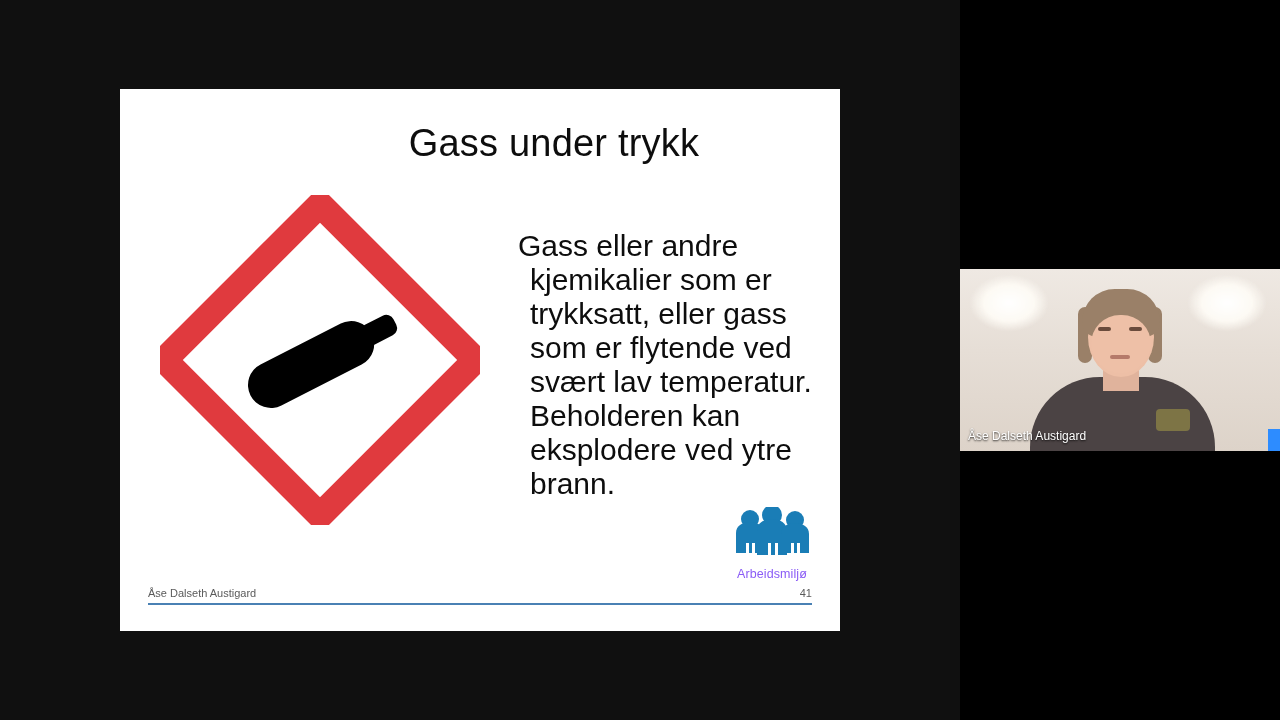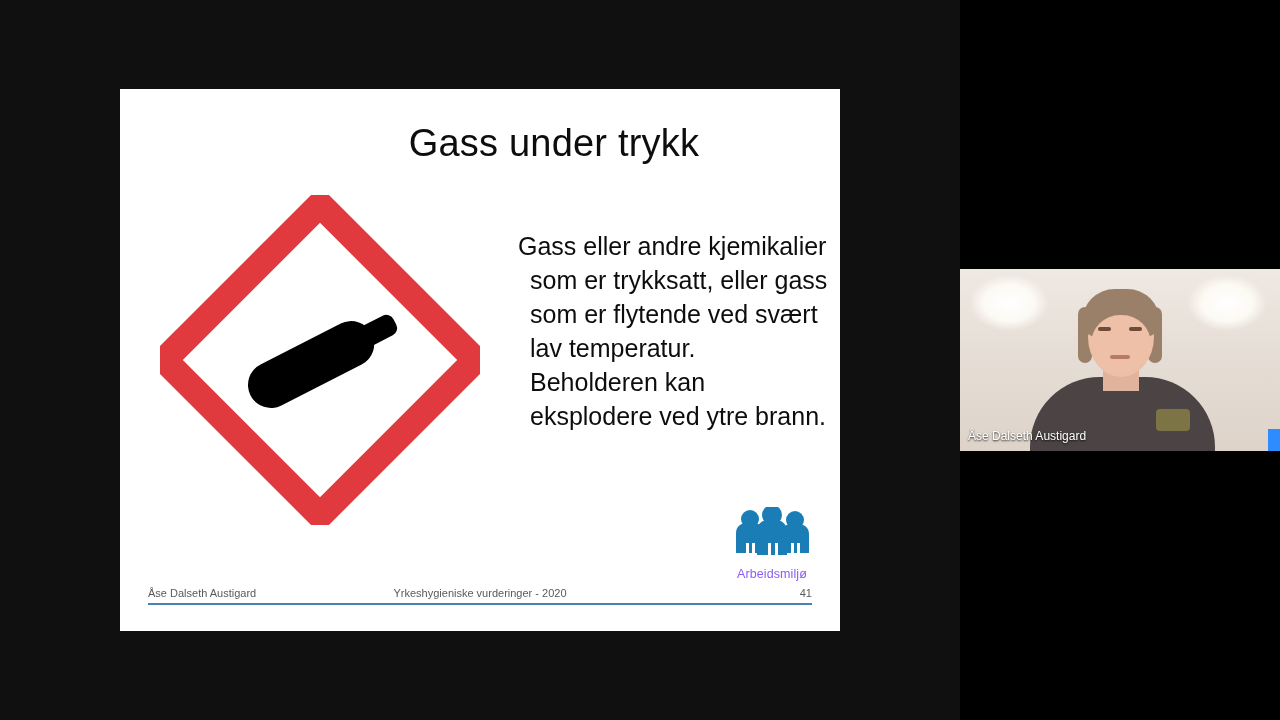--- a/index.html
+++ b/index.html
@@ -65,21 +65,21 @@
   }
   .pictogram svg {
     display: block;
   }
 
   .slide-body {
     position: absolute;
     left: 398px;
     top: 140px;
     width: 300px;
-    font-size: 25px;
+    font-size: 30px;
     line-height: 34px;
     color: #0d0d0d;
     text-indent: -12px;
     padding-left: 12px;
   }
 
   
   .logo {
     position: absolute;
     right: 18px;
@@ -286,21 +286,20 @@
           <rect x="69" y="36" width="3" height="12"></rect>
           <rect x="75" y="36" width="3" height="12"></rect>
         </g>
       </svg>
       <div class="logo-text">Arbeidsmiljø</div>
     </div>
 
     <div class="footer-rule"></div>
     <div class="footer">
       <span class="f-left">Åse Dalseth Austigard</span>
-      <span class="f-center">Yrkeshygieniske vurderinger - 2020</span>
       <span class="f-right">41</span>
     </div>
   </div>
 
   <div class="webcam">
     <div class="cam-bg"></div>
     <div class="cam-light l"></div>
     <div class="cam-light r"></div>
     <div class="cam-person-body"></div>
     <div class="cam-shirt-logo"></div>

